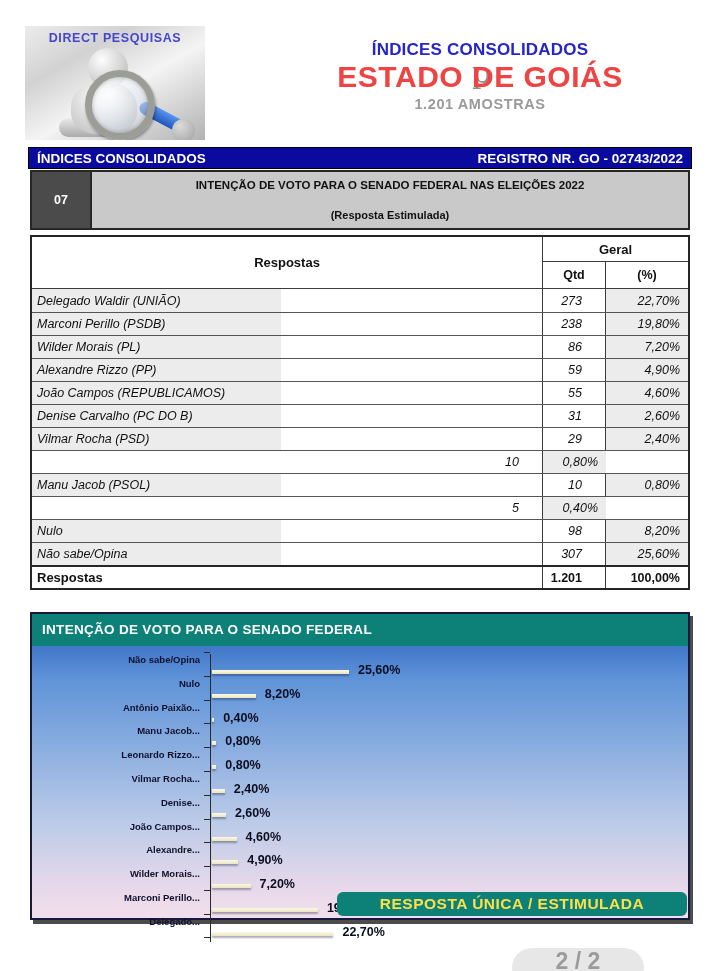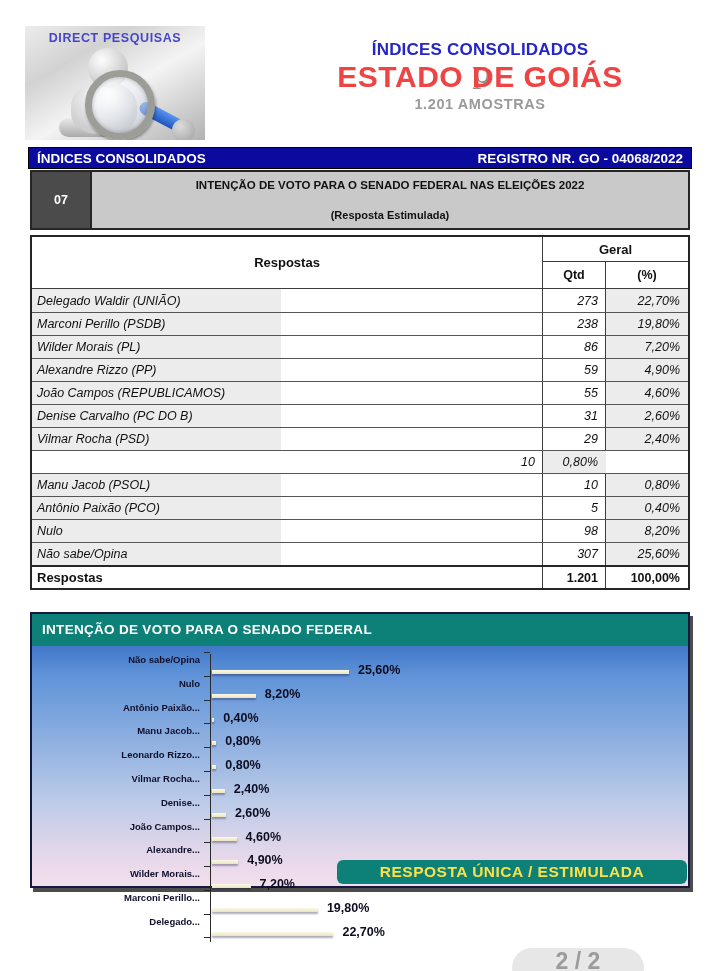--- a/index.html
+++ b/index.html
@@ -60,29 +60,29 @@
   .th-sub{display:grid;grid-template-columns:63px 1fr;}
   .th-qtd,.th-pct{display:flex;align-items:center;justify-content:center;font-weight:bold;font-size:12.5px;}
   .th-qtd{border-right:1.5px solid #3c3c3c;}
   .trow{display:grid;grid-template-columns:511px 63px 1fr;height:23px;box-sizing:border-box;
         border-top:1.5px solid #555;}
   .trow:first-child{border-top:none;}
   .td-label{font-style:italic;font-size:12.5px;display:flex;align-items:center;padding-left:5px;
             border-right:1.5px solid #3c3c3c;box-sizing:border-box;
             background:linear-gradient(90deg,#ececec 0,#ececec 249px,#fff 249px);}
   .td-qtd{font-style:italic;font-size:12.5px;display:flex;align-items:center;justify-content:flex-end;
-          padding-right:7px;border-right:1.5px solid #3c3c3c;box-sizing:border-box;background:#fff;}
+          padding-right:23px;border-right:1.5px solid #3c3c3c;box-sizing:border-box;background:#fff;}
   .td-pct{font-style:italic;font-size:12.5px;display:flex;align-items:center;justify-content:flex-end;
           padding-right:8px;background:#ececec;}
   .trow.total{border-top:2px solid #262626;}
   .trow.total .td-label{background:#fff;font-style:normal;font-weight:bold;font-size:13px;}
   .trow.total .td-qtd,.trow.total .td-pct{font-style:normal;font-weight:bold;background:#fff;font-size:12.5px;}
 
   
-  .chart{position:absolute;left:30px;top:612px;width:660px;height:276px;box-sizing:border-box;
+  .chart{position:absolute;left:30px;top:612px;width:660px;height:308px;box-sizing:border-box;
          border:2px solid #17173f;box-shadow:3px 4px 0 rgba(45,45,45,.85);}
   .chart-title{height:32px;background:#0d8078;border-bottom:2px solid #0a5f5a;color:#fff;
                font-weight:bold;font-size:13.5px;line-height:32px;padding-left:10px;letter-spacing:.3px;}
   .chart-plot{position:absolute;top:32px;left:0;right:0;bottom:0;
               background:linear-gradient(180deg,#4077c8 0%,#5f93d8 12%,#86abdf 35%,#bccbe8 65%,#e6d8ea 88%,#f2dfec 100%);}
   .chart-rows{position:absolute;top:6px;left:0;right:0;}
   .axis{position:absolute;left:178px;top:8px;width:1px;height:288px;background:#2a2a2a;}
   .crow{position:relative;height:23.8px;}
   .crow::before{content:"";position:absolute;left:172px;top:0;width:6px;border-top:1px solid #2a2a2a;}
   .crow:last-child::after{content:"";position:absolute;left:172px;bottom:0;width:6px;border-top:1px solid #2a2a2a;}
@@ -119,21 +119,21 @@
 
   <div class="titles">
     <div class="wm-p">p</div>
     <div class="t1">ÍNDICES CONSOLIDADOS</div>
     <div class="t2">ESTADO DE GOIÁS</div>
     <div class="t3">1.201 AMOSTRAS</div>
   </div>
 
   <div class="navybar">
     <span>ÍNDICES CONSOLIDADOS</span>
-    <span>REGISTRO NR. GO - 04068/2022</span>
+    <span>REGISTRO NR. GO - 02743/2022</span>
   </div>
 
   <div class="qblock">
     <div class="qnum">07</div>
     <div class="qtext">
       <div class="qtitle">INTENÇÃO DE VOTO PARA O SENADO FEDERAL NAS ELEIÇÕES 2022</div>
       <div class="qsub">(Resposta Estimulada)</div>
     </div>
   </div>
 
@@ -187,21 +187,20 @@
         <div class="trow">
           <div class="td-qtd">10</div>
           <div class="td-pct">0,80%</div>
         </div>
         <div class="trow">
           <div class="td-label">Manu Jacob (PSOL)</div>
           <div class="td-qtd">10</div>
           <div class="td-pct">0,80%</div>
         </div>
         <div class="trow">
-          <div class="td-label">Antônio Paixão (PCO)</div>
           <div class="td-qtd">5</div>
           <div class="td-pct">0,40%</div>
         </div>
         <div class="trow">
           <div class="td-label">Nulo</div>
           <div class="td-qtd">98</div>
           <div class="td-pct">8,20%</div>
         </div>
         <div class="trow">
           <div class="td-label">Não sabe/Opina</div>

